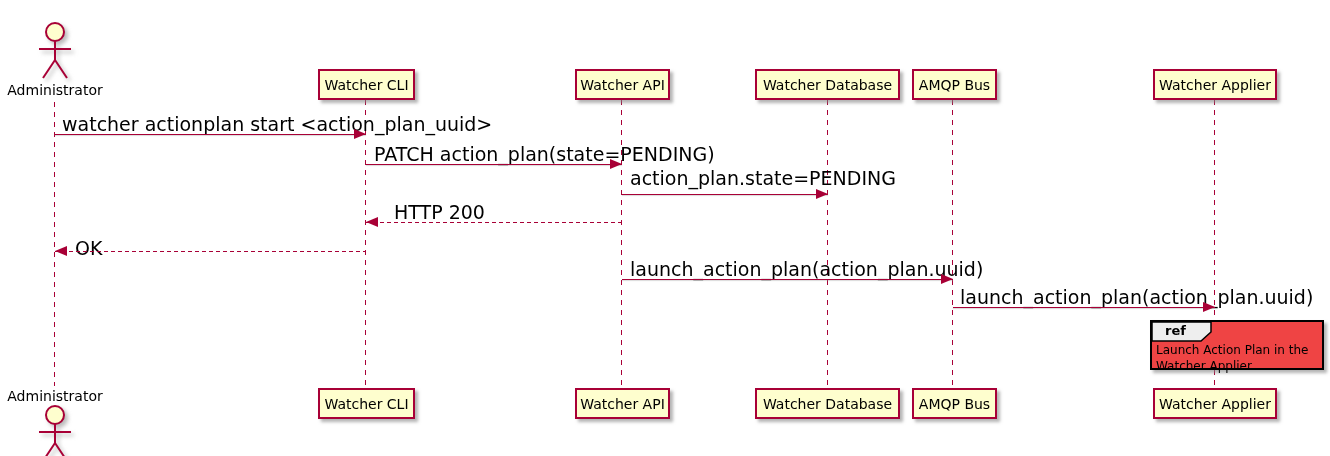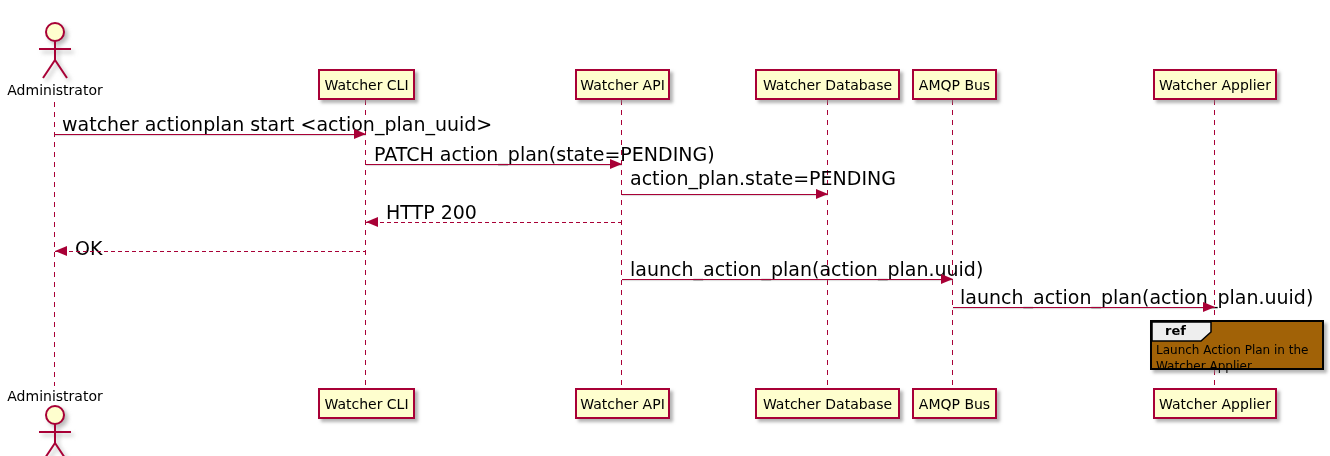--- a/index.html
+++ b/index.html
@@ -30,21 +30,21 @@
   
   .msg-text { position:absolute; font-size:19px; line-height:16px; white-space:nowrap; }
   .msg-line { position:absolute; height:1px; }
   .msg-line.solid { background:#A80036; box-shadow:0 1px 1px rgba(150,150,150,0.4); }
   .msg-line.dashed { background:repeating-linear-gradient(90deg,#A80036 0 4px,transparent 4px 7px); }
   .arrowhead { position:absolute; width:0; height:0; border-top:5px solid transparent; border-bottom:5px solid transparent; }
   .arrowhead-right { border-left:12px solid #A80036; }
   .arrowhead-left  { border-right:12px solid #A80036; }
   
   .ref-box {
-    position:absolute; box-sizing:border-box; background:#a16207;
+    position:absolute; box-sizing:border-box; background:#ef4444;
     border:2px solid #000; box-shadow:3px 3px 3px rgba(130,130,130,0.6);
   }
   .ref-tab { position:absolute; left:-1px; top:-1px; }
   .ref-tab-label {
     position:absolute; left:13px; top:1px; font-weight:bold; font-size:13px;
   }
   .ref-body { position:absolute; left:4px; top:20px; font-size:12px; line-height:16px; white-space:nowrap; }
 </style>
 </head>
 <body>
@@ -88,21 +88,21 @@
   <div class="arrowhead arrowhead-right" style="left:354px; top:111px;"></div>
 
   <div class="msg-text" style="left:374px; top:128px;">PATCH action_plan(state=PENDING)</div>
   <div class="msg-line solid" style="left:366px; top:146px; width:256px;"></div>
   <div class="arrowhead arrowhead-right" style="left:610px; top:141px;"></div>
 
   <div class="msg-text" style="left:630px; top:152px;">action_plan.state=PENDING</div>
   <div class="msg-line solid" style="left:622px; top:176px; width:206px;"></div>
   <div class="arrowhead arrowhead-right" style="left:816px; top:171px;"></div>
 
-  <div class="msg-text" style="left:386px; top:186px;">HTTP 200</div>
+  <div class="msg-text" style="left:394px; top:186px;">HTTP 200</div>
   <div class="msg-line dashed" style="left:366px; top:204px; width:256px;"></div>
   <div class="arrowhead arrowhead-left" style="left:366px; top:199px;"></div>
 
   <div class="msg-text" style="left:75px; top:222px;">OK</div>
   <div class="msg-line dashed" style="left:55px; top:233px; width:311px;"></div>
   <div class="arrowhead arrowhead-left" style="left:55px; top:228px;"></div>
 
   <div class="msg-text" style="left:630px; top:243px;">launch_action_plan(action_plan.uuid)</div>
   <div class="msg-line solid" style="left:622px; top:261px; width:331px;"></div>
   <div class="arrowhead arrowhead-right" style="left:941px; top:256px;"></div>

